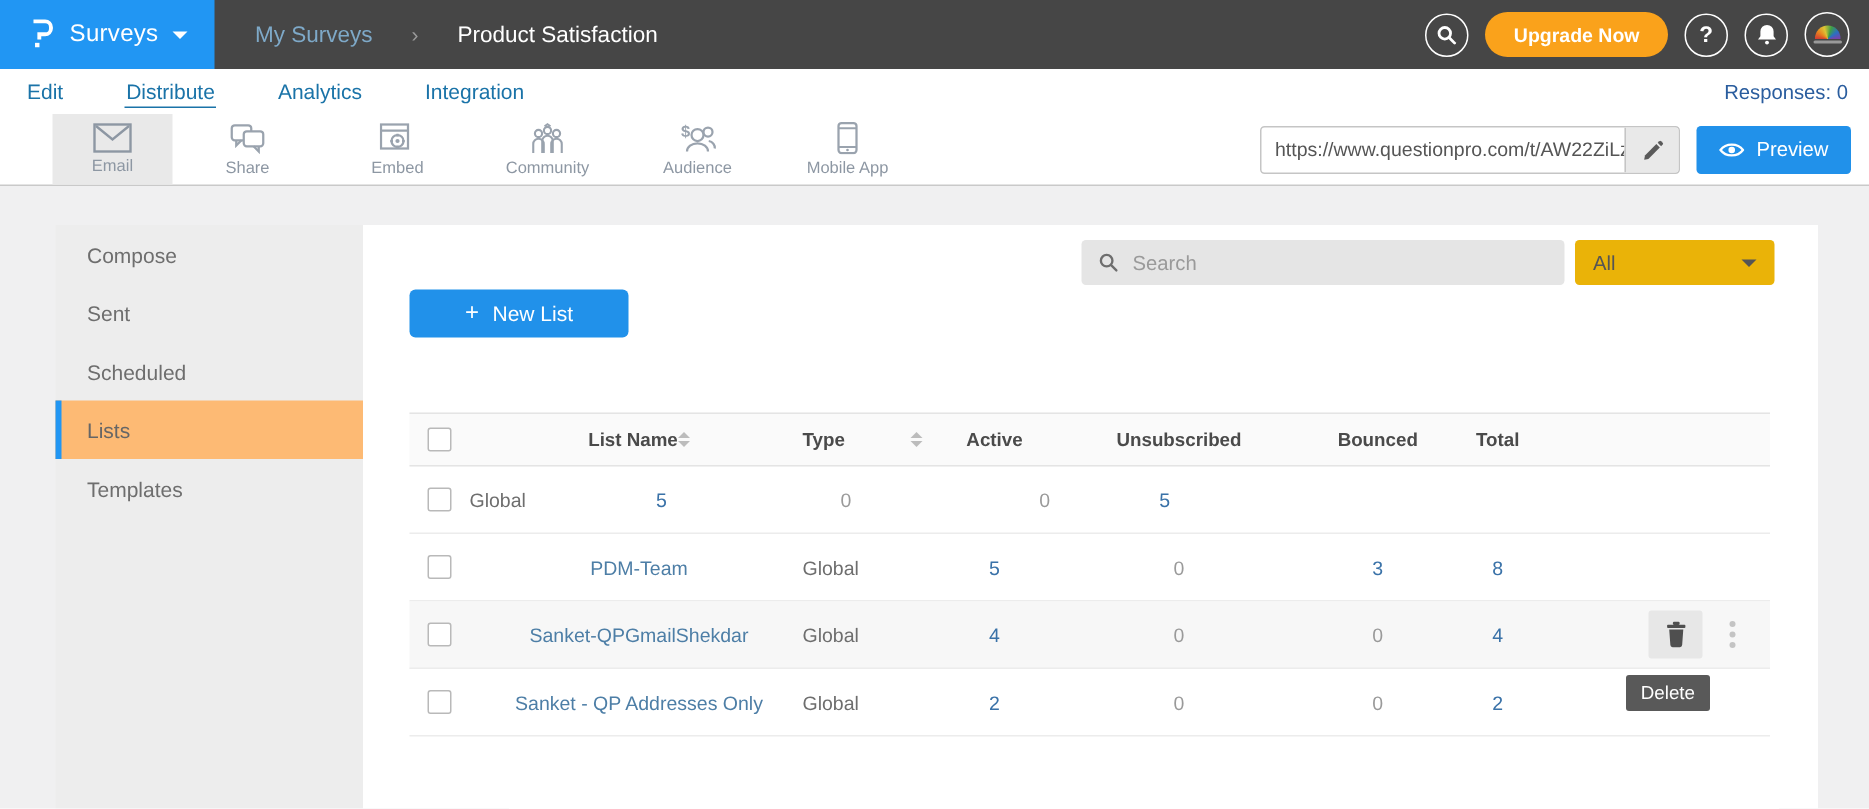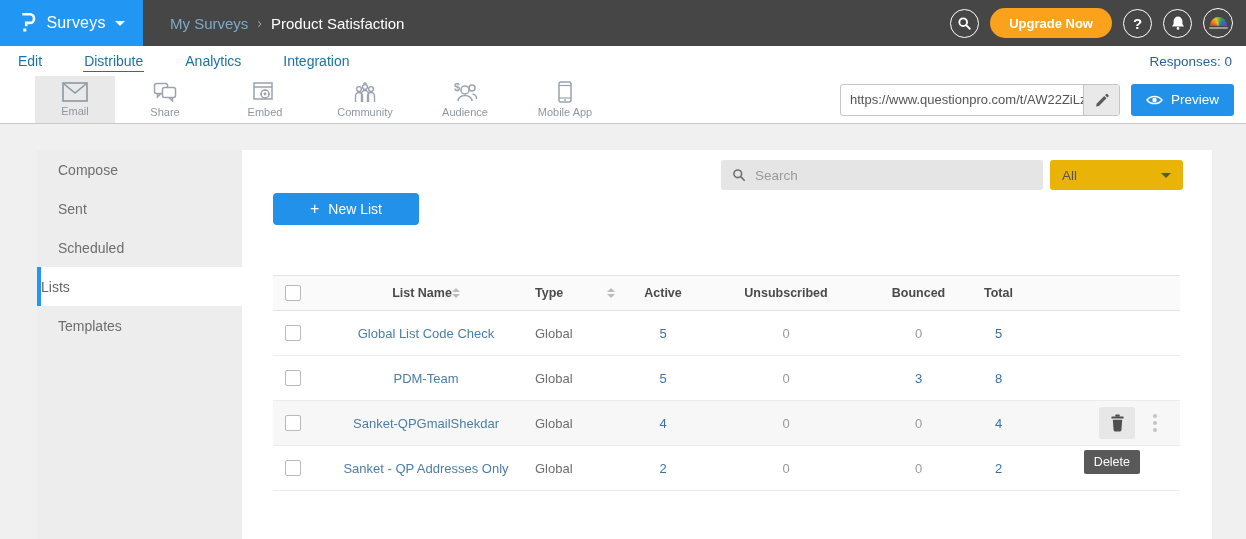--- a/index.html
+++ b/index.html
@@ -11,21 +11,21 @@
     overflow:hidden;
     font-size:13px;
     color:#555;
   }
 
   
   .topbar { position:absolute; top:0; left:0; width:1246px; height:46px; background:#464646; display:flex; align-items:center; }
   .logo-block { width:143px; height:46px; background:#2196f3; display:flex; align-items:center; justify-content:center; gap:9px; color:#fff; cursor:pointer; flex:none; }
   .logo-label { font-size:16px; letter-spacing:.2px; }
   .caret-down { width:0; height:0; border-left:5px solid transparent; border-right:5px solid transparent; border-top:5px solid #fff; }
-  .breadcrumb { margin-left:27px; display:flex; align-items:flex-start; gap:9px; font-size:15px; }
+  .breadcrumb { margin-left:27px; display:flex; align-items:flex-start; gap:26px; font-size:15px; }
   .crumb-parent { color:#7ea9c8; cursor:pointer; }
   .crumb-sep { color:#9a9a9a; font-size:14px; }
   .crumb-current { color:#ffffff; }
   .topbar-right { margin-left:auto; display:flex; align-items:center; gap:11px; padding-right:13px; }
   .circle-btn { width:29px; height:29px; border:1.5px solid #fff; border-radius:50%; display:flex; align-items:center; justify-content:center; color:#fff; cursor:pointer; background:transparent; flex:none; }
   .circle-btn .q { font-size:15px; font-weight:bold; color:#fff; }
   .upgrade-btn { background:#faa21b; color:#fff; border:none; font-weight:bold; font-size:13px; height:30px; padding:0 19px; border-radius:16px; cursor:pointer; font-family:inherit; }
   .avatar { width:30px; height:30px; border:1.5px solid #fff; border-radius:50%; display:flex; flex-direction:column; align-items:center; justify-content:center; cursor:pointer; overflow:hidden; }
   .gauge { width:17px; height:9px; border-radius:9px 9px 0 0;
     background: conic-gradient(from 270deg at 50% 100%, #d23b33, #e8821f, #ddc335, #3f9e46, #2a6fc2, #7d3fa8 180deg, transparent 180deg); }
@@ -44,21 +44,21 @@
   .channel svg { display:block; }
   .toolbar-right { margin-left:auto; display:flex; align-items:center; gap:11px; padding-right:12px; }
   .url-box { width:280px; height:32px; border:1px solid #c5c5c5; border-radius:3px; background:#fff; display:flex; align-items:stretch; overflow:hidden; }
   .url-text { flex:1; font-size:13px; color:#555; padding:0 9px; white-space:nowrap; overflow:hidden; display:flex; align-items:center; }
   .url-edit { width:36px; background:#e9e9e9; border-left:1px solid #c5c5c5; display:flex; align-items:center; justify-content:center; cursor:pointer; }
   .preview-btn { height:32px; background:#2191ea; color:#fff; border:none; border-radius:3px; font-size:13.5px; padding:0 15px; display:flex; align-items:center; gap:8px; cursor:pointer; font-family:inherit; }
 
   
   .sidebar { position:absolute; left:37px; top:150px; width:205px; height:389px; background:#ededed; }
   .side-item { height:39px; display:flex; align-items:center; padding-left:21px; font-size:14px; color:#6e6e6e; cursor:pointer;text-align:right; }
-  .side-item.active { background:#ffffff; border-left:4px solid #2196f3; padding-left:0; color:#666; }
+  .side-item.active { background:#fdba74; border-left:4px solid #2196f3; padding-left:17px; color:#666; }
 
   
   .main { position:absolute; left:242px; top:150px; width:970px; height:389px; background:#fff; }
   .search-box { position:absolute; left:479px; top:10px; width:322px; height:30px; background:#e5e5e5; border-radius:3px; display:flex; align-items:center; padding:0 11px; gap:9px; }
   .search-box input { border:none; background:transparent; outline:none; font-family:inherit; font-size:13.5px; color:#555; flex:1; }
   .search-box input::placeholder { color:#9a9a9a; }
   .filter-box { position:absolute; left:808px; top:10px; width:133px; height:30px; background:#eab308; border-radius:3px; display:flex; align-items:center; padding:0 12px; cursor:pointer; font-size:13.5px; color:#555; }
   .filter-caret { margin-left:auto; width:0; height:0; border-left:5px solid transparent; border-right:5px solid transparent; border-top:5px solid #555; }
   .newlist-btn { position:absolute; left:31px; top:43px; width:146px; height:32px; background:#2191ea; border:none; border-radius:4px; color:#fff; font-size:14px; display:flex; align-items:center; justify-content:center; gap:9px; cursor:pointer; font-family:inherit; }
   .plus { font-size:16px; line-height:1; }
@@ -274,23 +274,20 @@
       <div class="c-unsub">Unsubscribed</div>
       <div class="c-bounced">Bounced</div>
       <div class="c-total">Total</div>
       <div class="c-actions"></div>
     </div>
 
     <div class="trow">
       <div class="c-check">
           <span class="checkbox"></span>
         </div>
-      <div class="c-name">
-          <span class="link">Global List Code Check</span>
-        </div>
       <div class="c-type">
           <span class="type-cell">Global</span>
         </div>
       <div class="c-active num">5</div>
       <div class="c-unsub num zero">0</div>
       <div class="c-bounced num zero">0</div>
       <div class="c-total num">5</div>
       <div class="c-actions"></div>
     </div>
 

